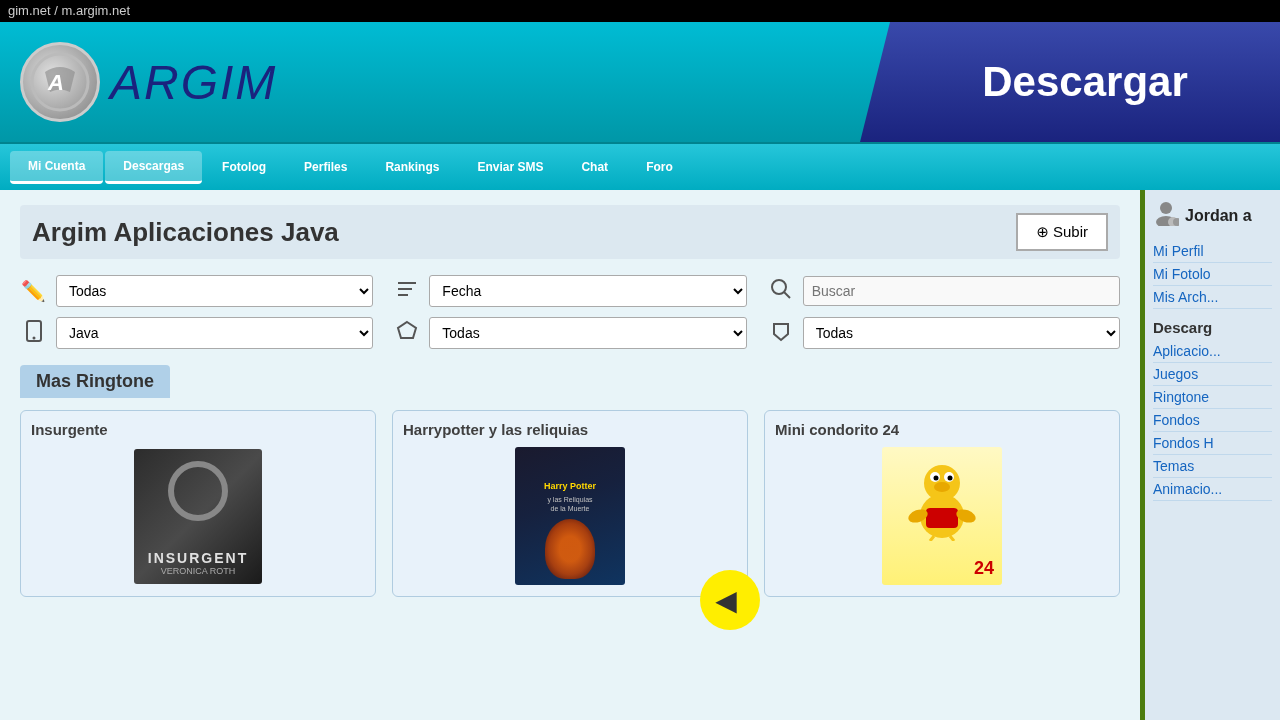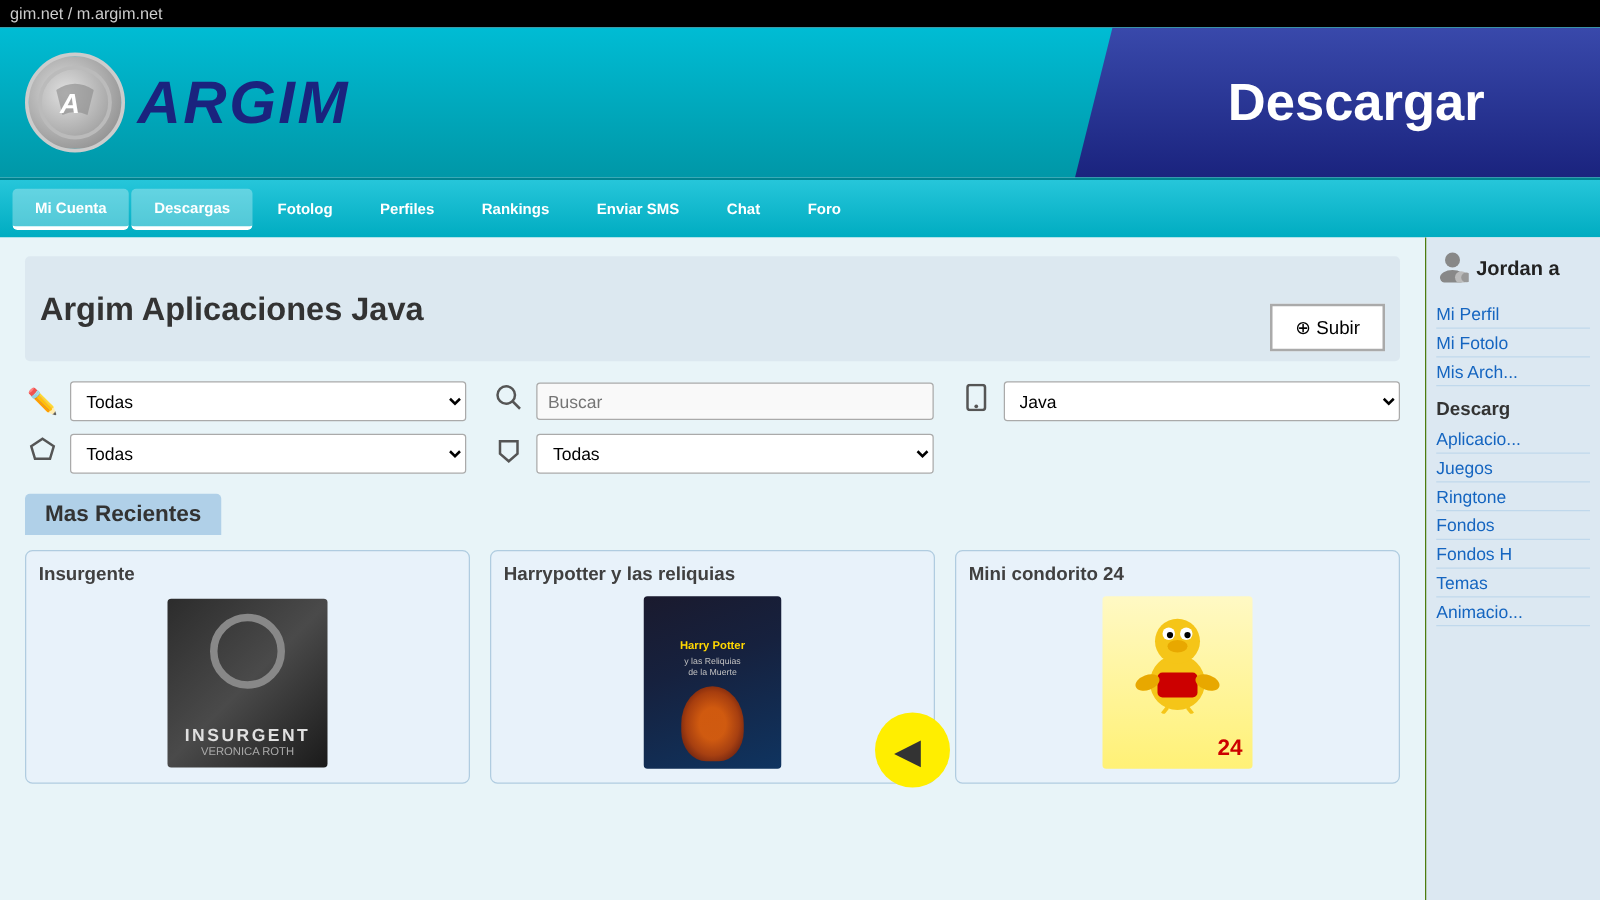--- a/index.html
+++ b/index.html
@@ -37,21 +37,21 @@
       display: flex;
       align-items: center;
       justify-content: center;
       font-size: 36px;
       font-weight: bold;
       color: #fff;
       font-style: italic;
     }
     #logo-text {
       font-size: 48px;
-      font-weight: bold;
+      font-weight: normal;
       color: #1a237e;
       letter-spacing: 2px;
       font-style: italic;
     }
     #descargar-btn {
       position: absolute;
       right: 0;
       top: 0;
       height: 120px;
       width: 420px;
@@ -127,21 +127,20 @@
     #subir-btn {
       background: #fff;
       border: 2px solid #aaa;
       padding: 8px 18px;
       font-size: 15px;
       cursor: pointer;
       border-radius: 0;
       display: flex;
       align-items: center;
       gap: 6px;
-      margin-top: 30px;
     }
 
     
     #filters {
       display: grid;
       grid-template-columns: 1fr 1fr 1fr;
       gap: 10px 20px;
       margin-bottom: 16px;
       align-items: center;
     }
@@ -333,21 +332,21 @@
     .cursor-arrow {
       font-size: 28px;
       color: #333;
       margin-left: -8px;
     }
 
     
     #sidebar {
       width: 140px;
       background: #dce8f2;
-      border-left: 1px solid #4d7c0f;
+      border-left: 5px solid #4d7c0f;
       padding: 10px 8px;
       overflow: hidden;
     }
     .sidebar-user {
       font-size: 16px;
       font-weight: bold;
       color: #222;
       margin-bottom: 8px;
       display: flex;
       align-items: center;
@@ -420,20 +419,34 @@
 
       <div class="filter-row">
         <span class="filter-icon">✏️</span>
         <select class="filter-select">
           <option>Todas</option>
           <option>Juegos</option>
           <option>Aplicaciones</option>
         </select>
       </div>
 
+      <div class="filter-row">
+        <span class="filter-icon">
+          <svg width="22" height="22" viewBox="0 0 22 22">
+              <line x1="2" y1="5" x2="20" y2="5" stroke="#555" stroke-width="2"></line>
+              <line x1="2" y1="11" x2="16" y2="11" stroke="#555" stroke-width="2"></line>
+              <line x1="2" y1="17" x2="12" y2="17" stroke="#555" stroke-width="2"></line>
+            </svg>
+        </span>
+        <select class="filter-select">
+          <option>Fecha</option>
+          <option>Nombre</option>
+          <option>Tamaño</option>
+        </select>
+      </div>
 
       <div class="filter-row">
         <span class="filter-icon">
           <svg width="22" height="22" viewBox="0 0 22 22">
               <circle cx="9" cy="9" r="7" fill="none" stroke="#555" stroke-width="2"></circle>
               <line x1="14" y1="14" x2="20" y2="20" stroke="#555" stroke-width="2"></line>
             </svg>
         </span>
         <input type="text" class="filter-select" id="search-input" placeholder="Buscar" style="border: 1px solid rgb(170, 170, 170); background: rgb(249, 249, 249);">
       </div>
@@ -473,21 +486,21 @@
         </span>
         <select class="filter-select">
           <option>Todas</option>
           <option>Nuevas</option>
           <option>Populares</option>
         </select>
       </div>
     </div>
 
     
-    <div id="mas-recientes">Mas Recientes</div>
+    <div id="mas-recientes">Mas Ringtone</div>
 
     
     <div id="cards">
 
       <div class="card">
         <div class="card-title">Insurgente</div>
         <div class="card-img">
           <div class="insurgent-cover">
             <div class="ring"></div>
             <div class="title-text">INSURGENT</div>

